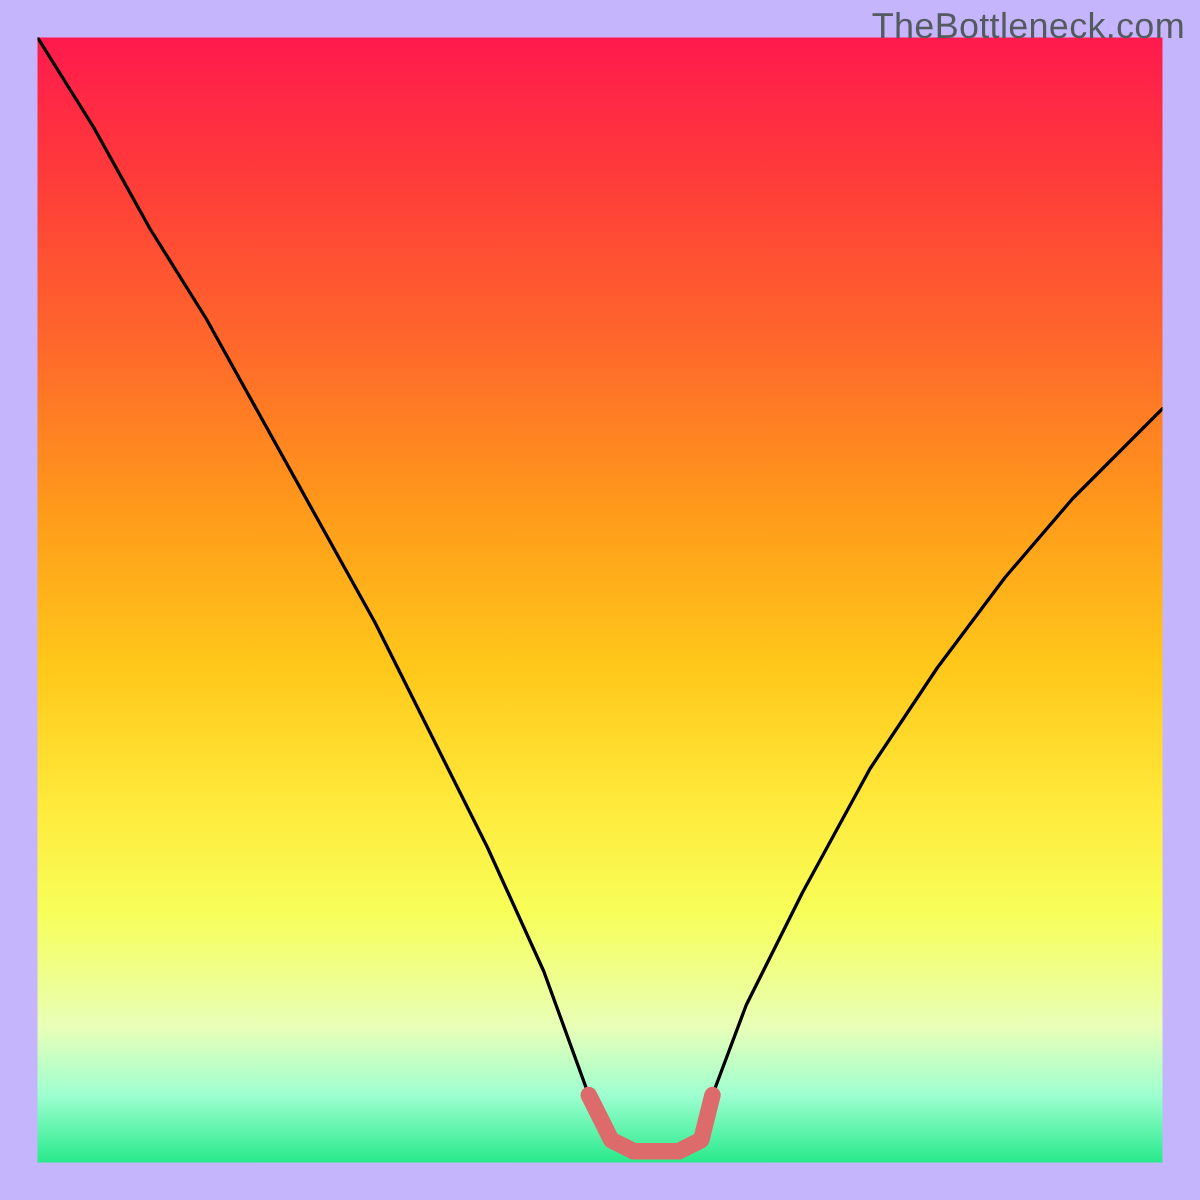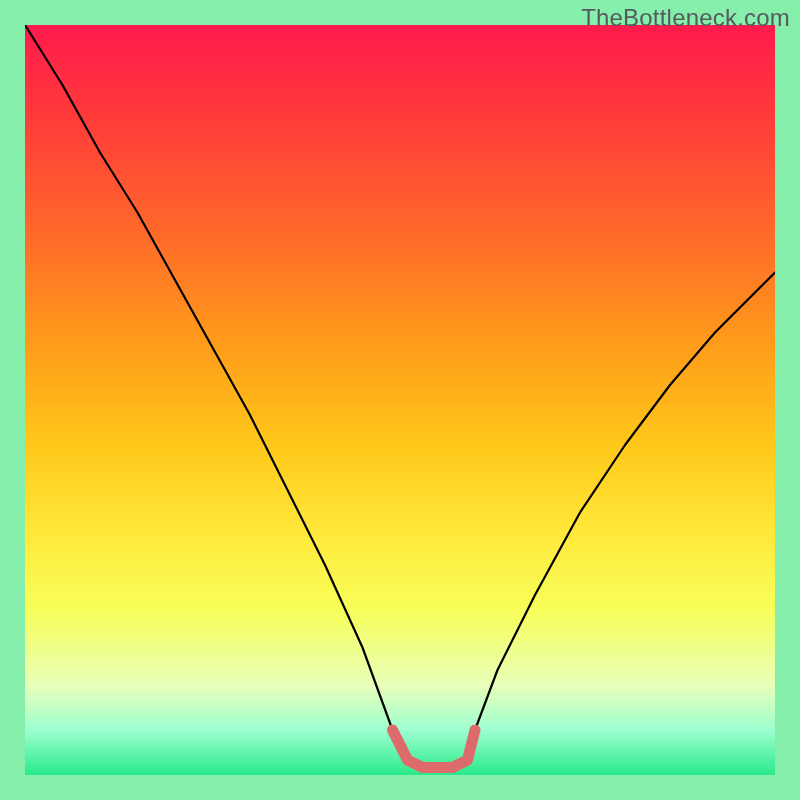--- a/index.html
+++ b/index.html
@@ -8,21 +8,21 @@
     width: 800px;
     height: 800px;
     background: #000;
     overflow: hidden;
     font-family: Arial, Helvetica, sans-serif;
   }
   .frame {
     position: relative;
     width: 800px;
     height: 800px;
-    background: #86efac;
+    background: #c4b5fd;
   }
   .plot {
     position: absolute;
     left: 25px;
     top: 25px;
     width: 750px;
     height: 750px;
     background: linear-gradient(
       to bottom,
       #ff1a4d 0%,

